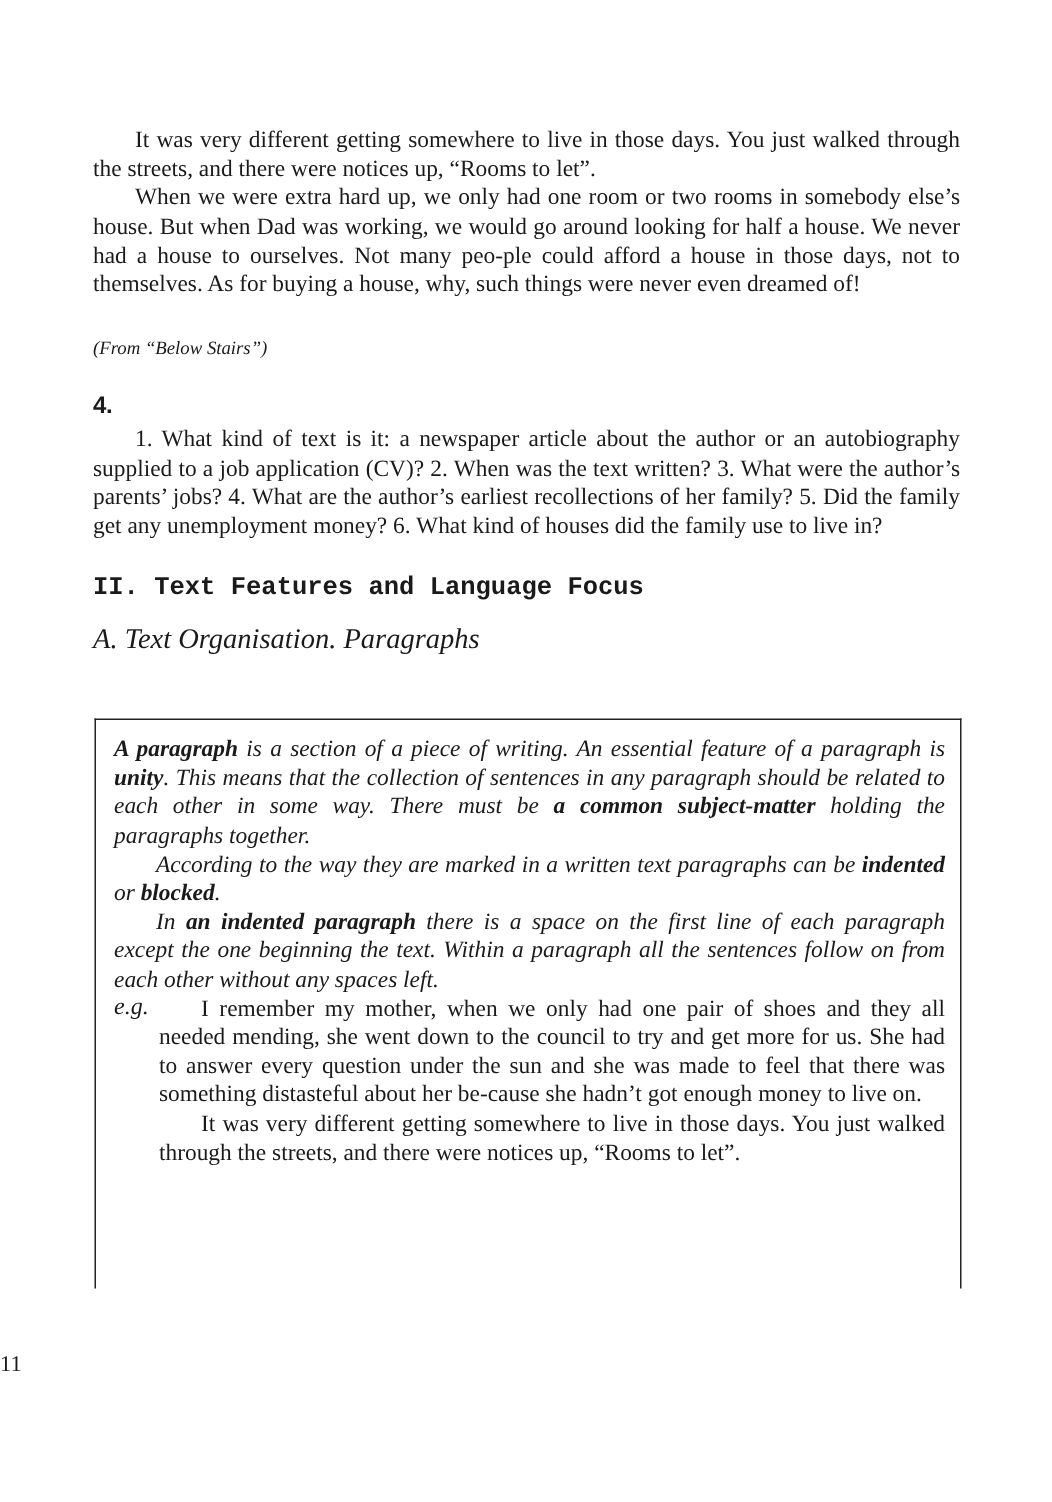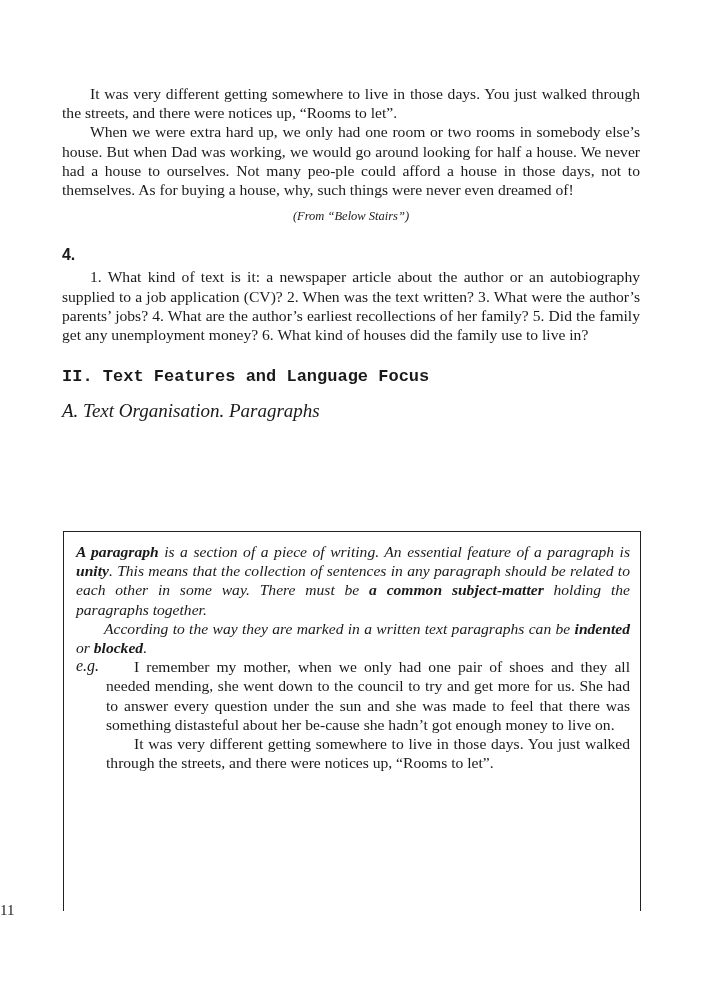--- a/index.html
+++ b/index.html
@@ -1,28 +1,28 @@
 <!DOCTYPE html>
 <html><head>
 <meta charset="utf-8">
 <style>
   html, body { margin:0; padding:0; background:#ffffff; }
   body { width:701px; height:1001px; position:relative; overflow:hidden; color:#1a1a1a;
          font-family:"Liberation Serif", serif; }
   .page { position:absolute; left:62px; top:84px; width:578px; }
   p { margin:0; font-size:15.6px; line-height:19.2px; text-align:justify; }
   .ind { text-indent:28px; }
-  .src { text-align:center; font-style:italic; font-size:12.5px; margin-top:8px; }
+  .src { text-align:left; font-style:italic; font-size:12.5px; margin-top:24px; }
   .task { margin-top:20px; display:flex; align-items:baseline;
           font-family:"Liberation Sans", sans-serif; font-weight:bold; font-size:12.6px;
           transform-origin:left; letter-spacing:-0.2px; }
   .task .num { font-size:16px; width:36px; }
   .h2 { font-family:Liberation Mono, monospace; font-weight:bold; font-size:17px; margin-top:23px; }
   .h3 { font-style:italic; font-size:19px; margin-top:14px; }
-  .box { position:absolute; left:63px; top:531px; width:578px; height:380px; border:1.5px solid #222; border-bottom:none;
+  .box { position:absolute; left:63px; top:479px; width:578px; height:380px; border:1.5px solid #222; border-bottom:none;
          box-sizing:border-box; padding:10px 10px 0 12px; }
   .box p { font-size:15.6px; line-height:19.2px; }
   .it { font-style:italic; }
   .eg { display:flex; }
   .eg .lab { font-style:italic; width:30px; flex:none; }
   .pgnum { position:absolute; left:0; width:701px; top:902px; font-size:15px; }
 </style>
 </head>
 <body>
 
@@ -36,20 +36,21 @@
   </div>
   <p class="ind" style="margin-top:3px">1. What kind of text is it: a newspaper article about the author or an autobiography supplied to a job application (CV)? 2. When was the text written? 3. What were the author’s parents’ jobs? 4. What are the author’s earliest recollections of her family? 5. Did the family get any unemployment money? 6. What kind of houses did the family use to live in?</p>
 
   <div class="h2">II. Text Features and Language Focus</div>
   <div class="h3">A. Text Organisation. Paragraphs</div>
 </div>
 
 <div class="box">
   <p class="it"><b>A paragraph</b><span> is a section of a piece of writing. An essential feature of a paragraph is </span><b>unity</b><span>. This means that the collection of sentences in any paragraph should be related to each other in some way. There must be </span><b>a common subject-matter</b><span> holding the paragraphs together.</span></p>
   <p class="it ind"><span>According to the way they are marked in a written text paragraphs can be </span><b>indented</b><span> or </span><b>blocked</b><span>.</span></p>
+  <p class="it ind"><span>In </span><b>an indented paragraph</b><span> there is a space on the first line of each paragraph except the one beginning the text. Within a paragraph all the sentences follow on from each other without any spaces left.</span></p>
   <div class="eg">
     <span class="lab">e.g.</span>
     <div>
       <p class="ind">I remember my mother, when we only had one pair of shoes and they all needed mending, she went down to the council to try and get more for us. She had to answer every question under the sun and she was made to feel that there was something distasteful about her be-cause she hadn’t got enough money to live on.</p>
       <p class="ind">It was very different getting somewhere to live in those days. You just walked through the streets, and there were notices up, “Rooms to let”.</p>
     </div>
   </div>
 </div>
 
 <div class="pgnum">11</div>

